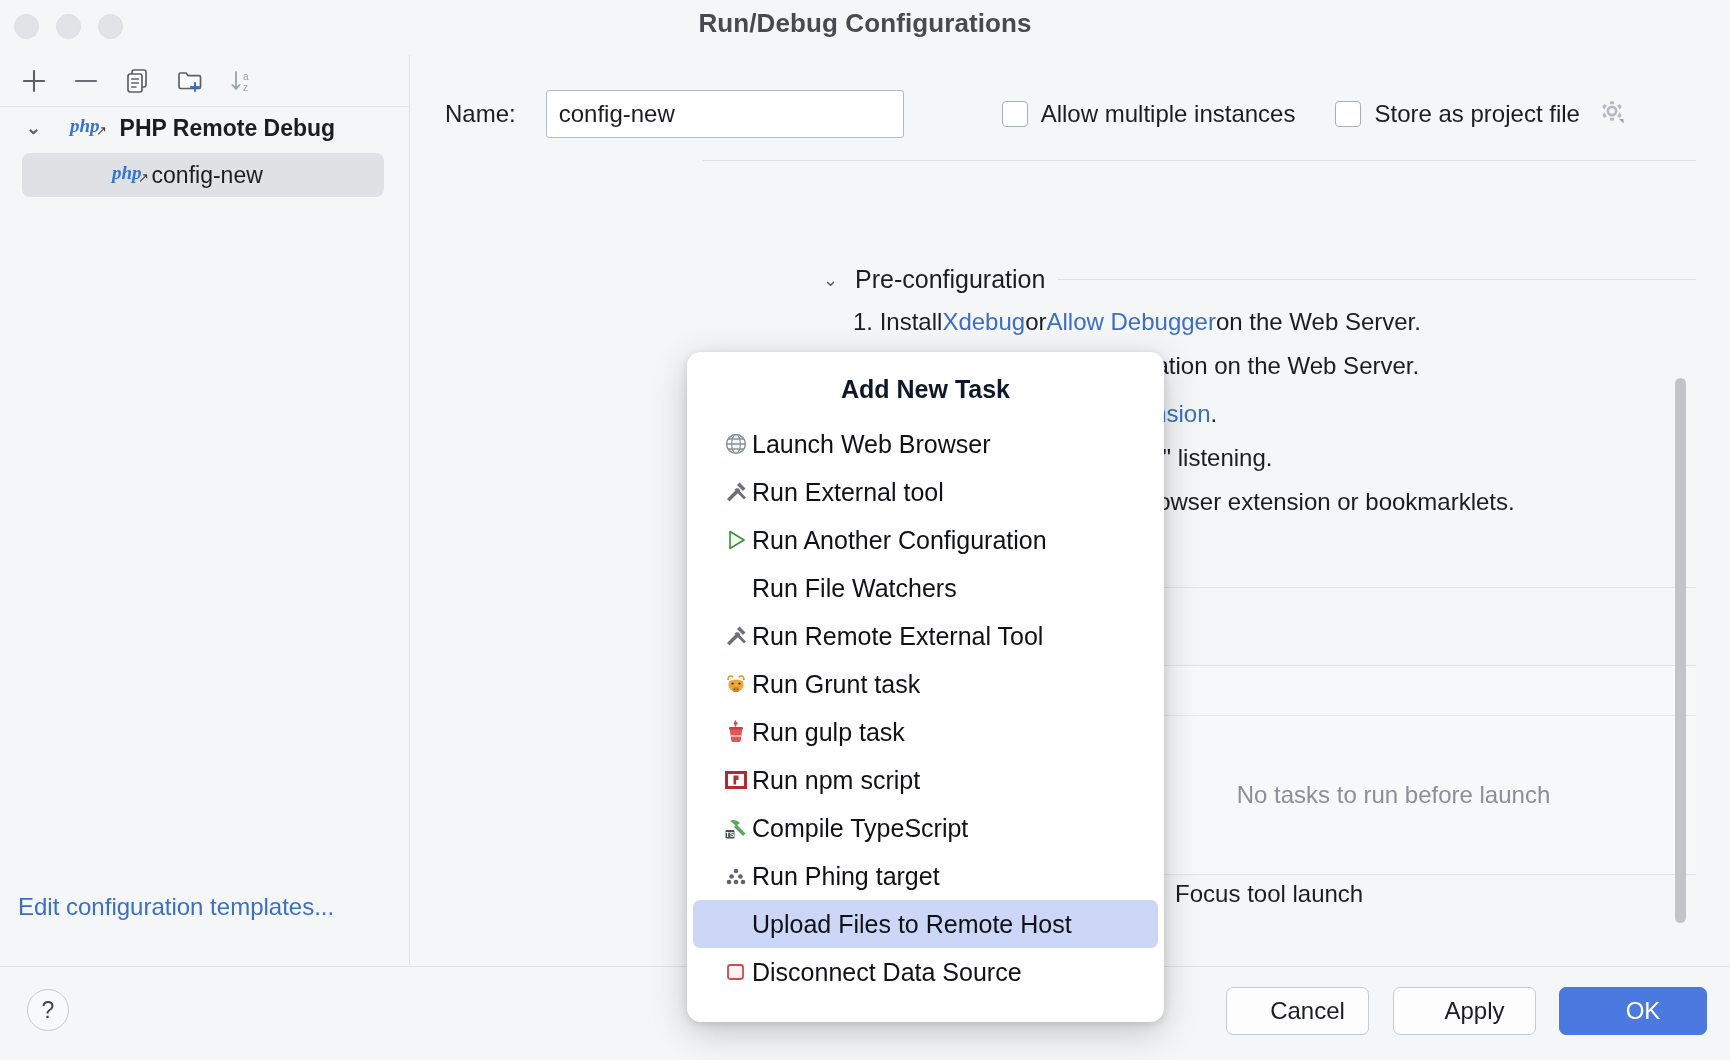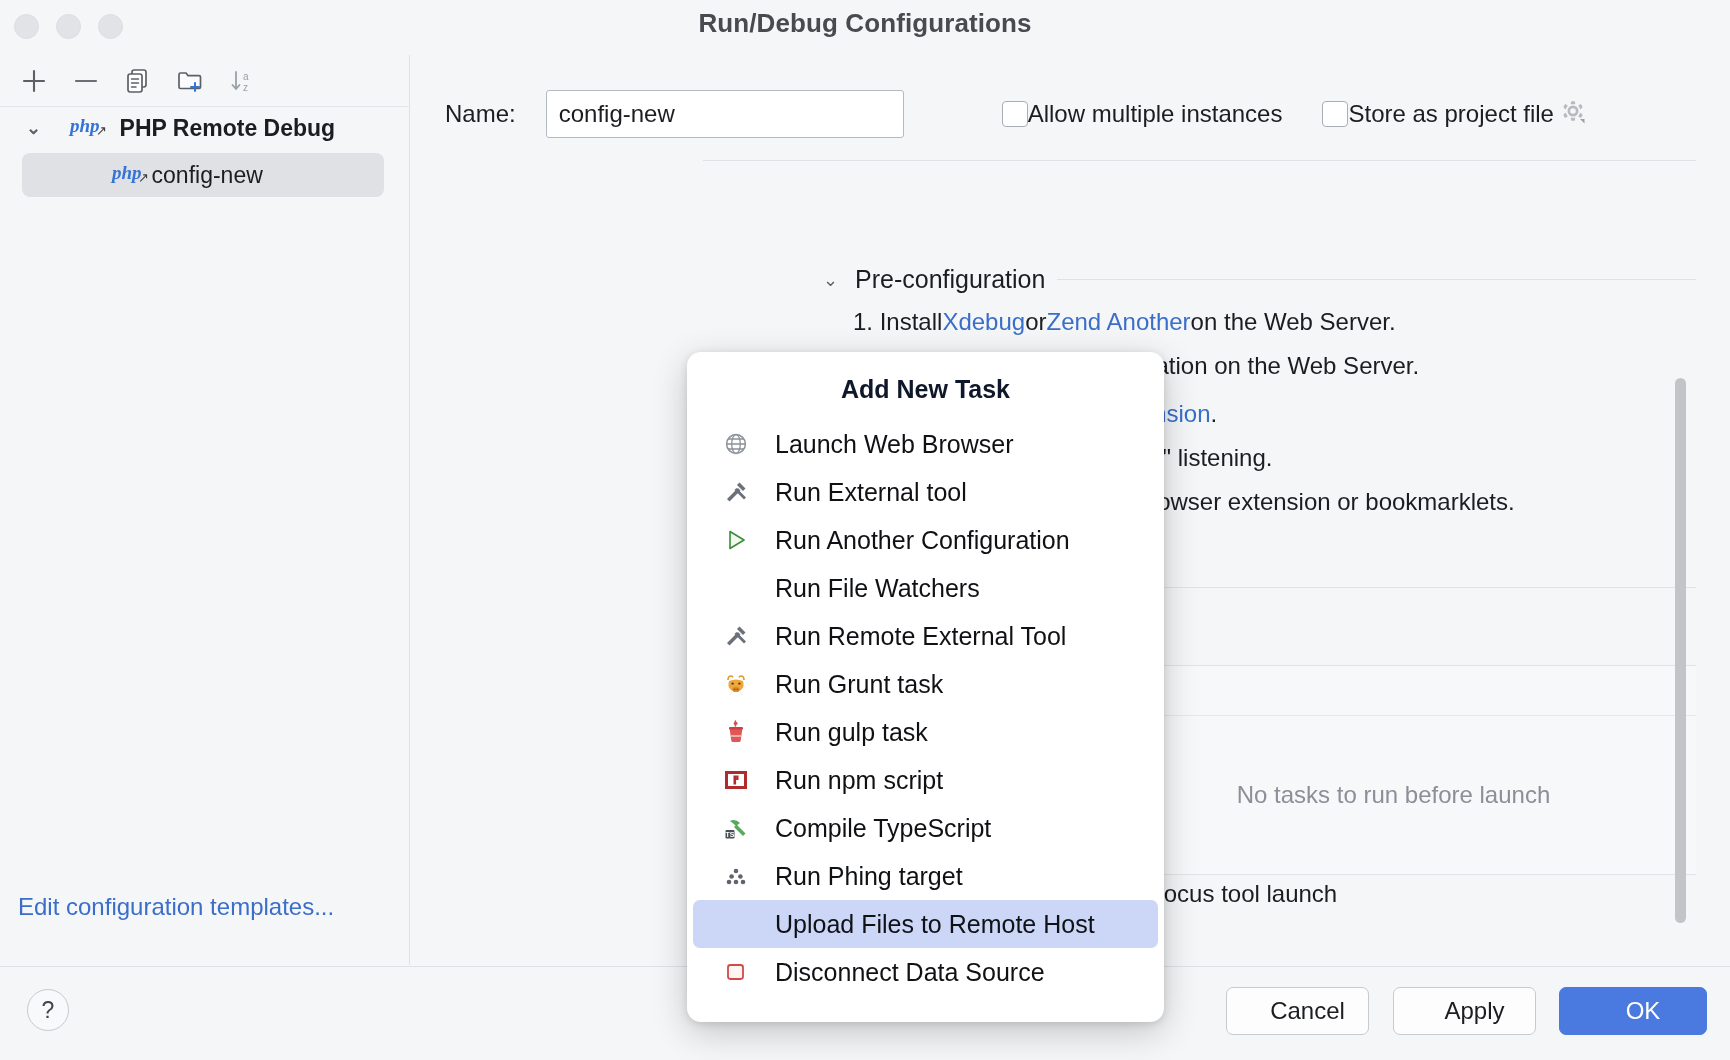--- a/index.html
+++ b/index.html
@@ -88,21 +88,21 @@
     position: absolute; left: 0; top: 30px; width: 1319px; height: 58px;
     display: flex; align-items: center;
   }
   .name-label { margin-left: 34px; font-size: 24px; color: #1c1d21; }
   .name-input {
     margin-left: 30px; width: 358px; height: 48px;
     border: 1px solid #b6bac0; border-radius: 3px; background: #fff;
     font-size: 24px; color: #1c1d21; padding: 0 12px;
     font-family: "Liberation Sans", sans-serif;
   }
-  .cb-wrap { display: flex; align-items: center; font-size: 24px; color: #1c1d21; }
+  .cb-wrap { display: flex; align-items: center; gap: 13px; font-size: 24px; color: #1c1d21; }
   .cbx {
     width: 26px; height: 26px; border: 1px solid #a9adb4; border-radius: 4px; background: #fff;
     flex: 0 0 auto;
   }
   .divider-h {
     position: absolute; left: 292px; top: 105px; width: 1027px; height: 1px; background: #dfe1e5;
   }
 
   
   .sec {
@@ -174,21 +174,21 @@
     box-shadow: 0 10px 36px rgba(0,0,0,.20), 0 2px 8px rgba(0,0,0,.12);
     padding-top: 6px;
     z-index: 50;
     overflow: hidden;
   }
   .popup-title {
     height: 62px; display: flex; align-items: center; justify-content: center;
     font-size: 25px; font-weight: bold; color: #0f172a; text-align: center;
   }
   .mi {
-    height: 48px; display: flex; align-items: center; gap: 24px;
+    height: 48px; display: flex; align-items: center; gap: 1px;
     padding-left: 28px; margin: 0 6px; border-radius: 7px;
     font-size: 25px; color: #0f1114; white-space: nowrap;
   }
   .mi.selected { background: #ccd6f7; }
   .mi .ic {
     width: 30px; height: 30px; flex: 0 0 30px;
     display: flex; align-items: center; justify-content: center;
   }
   .mi .lbl { line-height: 1; }
 </style>
@@ -281,21 +281,21 @@
 
     <div class="sec" style="left:412px; top:210px; width:900px;">
       <span class="chev">⌄</span>
       <span>Pre-configuration</span>
       <span class="line" style="flex:1"></span>
     </div>
 
     <div class="steps">
       <div class="step">
         <span>1.</span>&nbsp;
-        <span>Install </span><span class="lnk">Xdebug</span><span> or </span><span class="lnk">Zend Another</span><span> on the Web Server.</span>
+        <span>Install </span><span class="lnk">Xdebug</span><span> or </span><span class="lnk">Allow Debugger</span><span> on the Web Server.</span>
       </div>
       <div class="step sub">
         <span class="lnk">Validate</span>
           <span> debugger configuration on the Web Server.</span>
       </div>
       <div class="step" style="margin-top:4px">
         <span>2.</span>&nbsp;
         <span>Install </span><span class="lnk">browser debug extension</span><span>.</span>
       </div>
       <div class="step">

